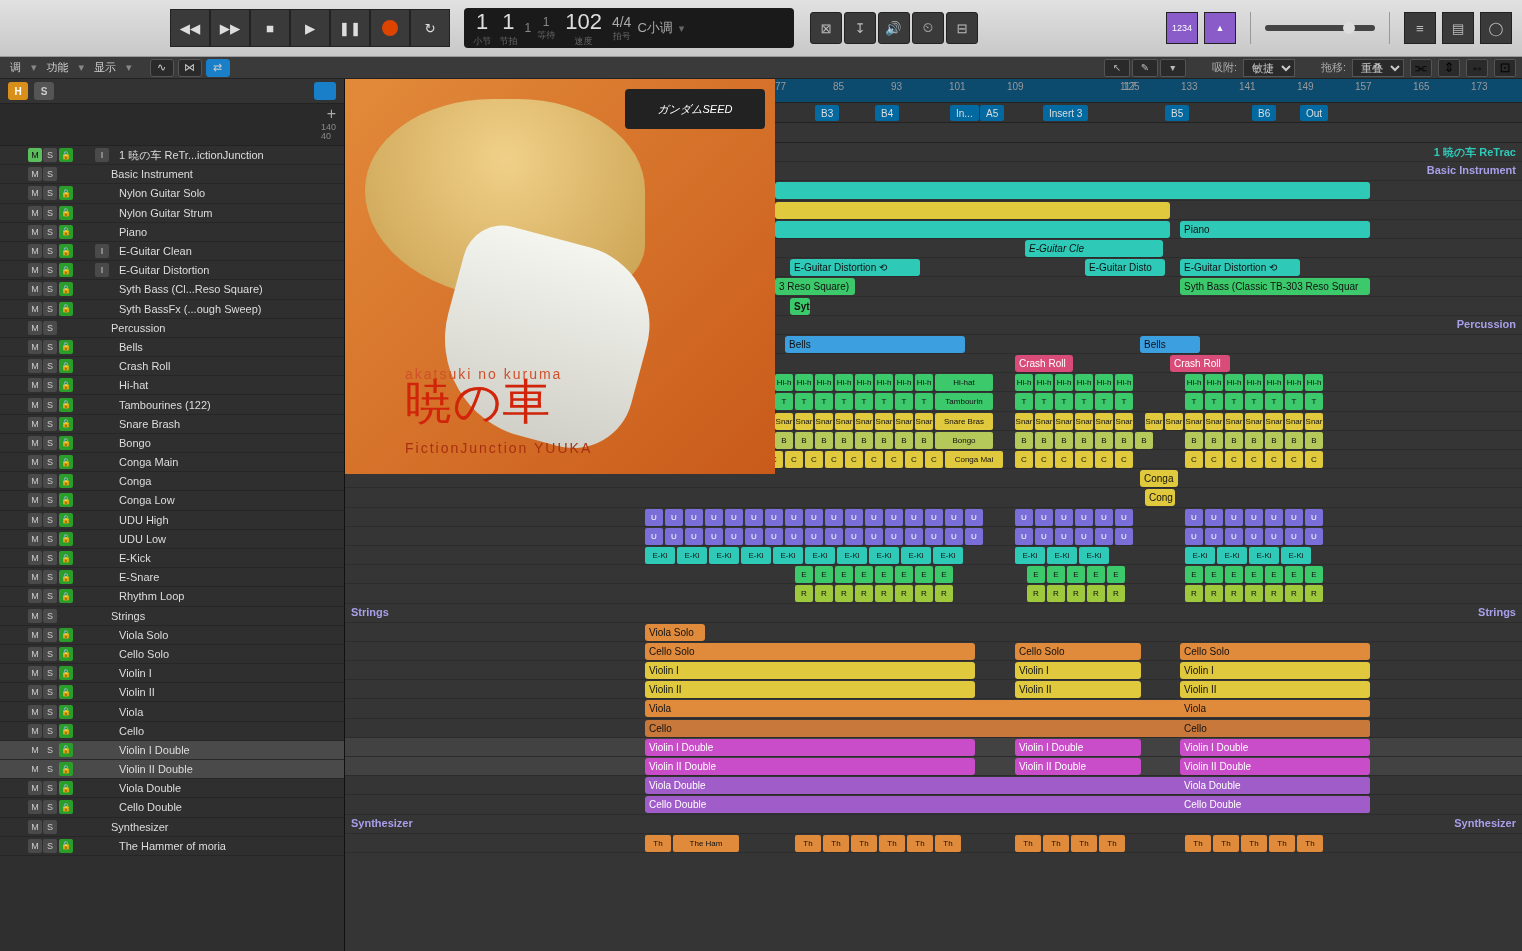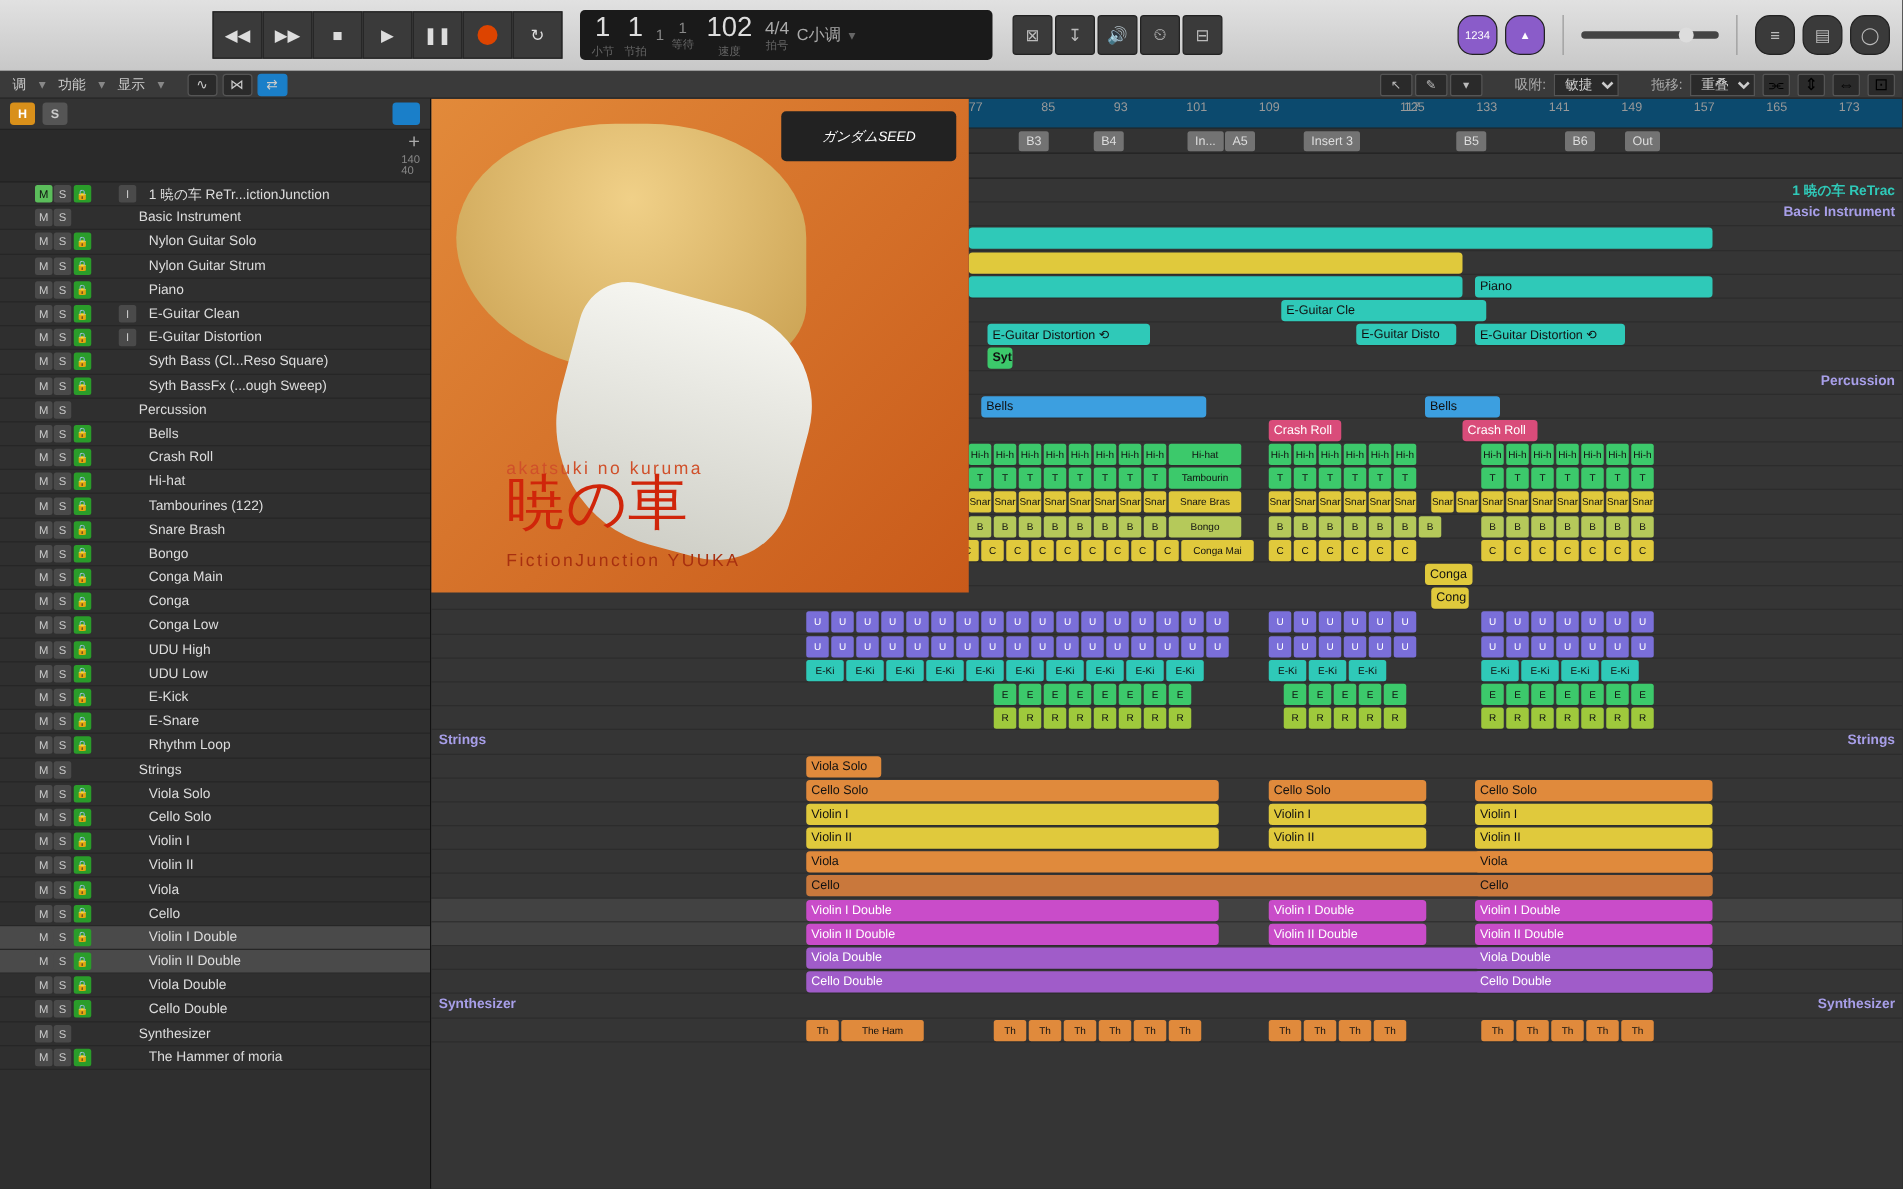--- a/index.html
+++ b/index.html
@@ -11,21 +11,21 @@
 .transport button { width: 40px; height: 38px; background: #3a3a3a; border: 1px solid #222; color: #ddd; display: flex; align-items: center; justify-content: center; cursor: pointer; }
 .transport button.rec { background: #3a3a3a; }
 .transport button.rec span { width: 16px; height: 16px; border-radius: 50%; background: #d40; }
 .lcd { width: 330px; height: 40px; background: #1a1a1a; border-radius: 4px; display: flex; align-items: center; padding: 0 8px; gap: 6px; color: #aaa; margin-left: 8px; }
 .lcd .big { font-size: 22px; font-weight: 300; color: #ddd; padding: 0 4px; }
 .lcd .small { font-size: 9px; color: #666; text-align: center; }
 .lcd .cell { display: flex; flex-direction: column; align-items: center; }
 .mode-btns { display: flex; gap: 2px; margin-left: 10px; }
 .mode-btns button { width: 32px; height: 32px; background: #3a3a3a; border: 1px solid #222; border-radius: 3px; color: #bbb; }
 .right-tools { margin-left: auto; display: flex; align-items: center; gap: 6px; }
-.right-tools button { width: 32px; height: 32px; background: #3a3a3a; border: 1px solid #222; border-radius: 12px; color: #bbb; }
+.right-tools button { width: 32px; height: 32px; background: #3a3a3a; border: 1px solid #222; border-radius: 0; color: #bbb; }
 .right-tools .purple { background: #8a5cc9; color: #fff; font-size: 9px; }
 .slider { width: 110px; height: 6px; background: #444; border-radius: 3px; position: relative; }
 .slider .thumb { position: absolute; right: 20px; top: -3px; width: 12px; height: 12px; border-radius: 50%; background: #ddd; }
 .vdiv { width: 1px; height: 32px; background: #999; margin: 0 8px; }
 
 
 .secbar { height: 22px; background: #3a3a3a; display: flex; align-items: center; font-size: 11px; border-bottom: 1px solid #222; }
 .secbar .left { width: 345px; display: flex; align-items: center; gap: 4px; padding-left: 4px; }
 .secbar .left .menu { padding: 2px 6px; color: #ccc; cursor: pointer; }
 .secbar .left .iconbtn { width: 24px; height: 18px; background: #2a2a2a; border: 1px solid #555; border-radius: 3px; display: flex; align-items: center; justify-content: center; }
@@ -71,21 +71,21 @@
 .cover .title { position: absolute; left: 60px; bottom: 40px; font-size: 48px; font-weight: 300; color: #d0250a; }
 .cover .sub1 { position: absolute; left: 60px; bottom: 92px; font-size: 14px; color: #d0502a; letter-spacing: 2px; }
 .cover .sub2 { position: absolute; left: 60px; bottom: 18px; font-size: 14px; color: #a83010; letter-spacing: 2px; }
 .cover .char { position: absolute; left: 20px; top: 20px; width: 320px; height: 340px; }
 .cover .char .hair { position: absolute; left: 0; top: 0; width: 280px; height: 200px; background: radial-gradient(ellipse at 50% 30%, #f0d088, #c9a050); border-radius: 50% 50% 30% 60%; }
 .cover .char .body { position: absolute; left: 80px; top: 140px; width: 200px; height: 200px; background: linear-gradient(#f5f5f0,#d0d0c8); border-radius: 20% 40% 30% 50%; transform: rotate(15deg); }
 
 .ruler { height: 24px; background: #0c4a6e; border-bottom: 1px solid #222; position: relative; margin-left: 430px; }
 .ruler .tick { position: absolute; top: 2px; font-size: 10px; color: #999; }
 .markers { height: 20px; background: #333; border-bottom: 1px solid #222; position: relative; margin-left: 430px; }
-.markers .mk { position: absolute; top: 2px; height: 16px; padding: 0 6px; background: #737373; color: #ddd; font-size: 10px; display: flex; align-items: center; border-radius: 2px; }
+.markers .mk { position: absolute; top: 2px; height: 16px; padding: 0 6px; background: #0369a1; color: #ddd; font-size: 10px; display: flex; align-items: center; border-radius: 2px; }
 .spacer-row { height: 20px; margin-left: 430px; border-bottom: 1px solid #222; }
 
 .lanes { position: relative; }
 .lane { height: 19.2px; position: relative; border-bottom: 1px solid #2c2c2c; }
 .lane.hilite { background: #424242; }
 .region { position: absolute; top: 1px; height: 17px; border-radius: 3px; font-size: 10px; color: #111; padding: 0 4px; display: flex; align-items: center; overflow: hidden; white-space: nowrap; }
 .tinyreg { position: absolute; top: 1px; height: 17px; width: 18px; border-radius: 2px; font-size: 8px; display: flex; align-items: center; justify-content: center; color: #111; }
 
 
 .c-teal { background: #2fc9b8; } .c-teal-d { color: #2fc9b8; }
@@ -633,26 +633,30 @@
           <div class="region c-teal" style="left: 430px; width: 595px;"></div>
         </div>
         <div class="lane">
           <div class="region c-yellow" style="left: 430px; width: 395px;"></div>
         </div>
         <div class="lane">
           <div class="region c-teal" style="left: 430px; width: 395px;"></div>
           <div class="region c-teal" style="left: 835px; width: 190px;">Piano</div>
         </div>
         <div class="lane">
-          <div class="region c-teal" style="left: 680px; width: 164px;">E-Guitar Cle</div>
+          <div class="region c-teal" style="left: 680px; width: 138px; font-style: italic;">E-Guitar Cle</div>
         </div>
         <div class="lane">
           <div class="region c-teal" style="left: 445px; width: 130px;">E-Guitar Distortion  ⟲</div>
           <div class="region c-teal" style="left: 740px; width: 80px;">E-Guitar Disto</div>
           <div class="region c-teal" style="left: 835px; width: 120px;">E-Guitar Distortion  ⟲</div>
+        </div>
+        <div class="lane">
+          <div class="region c-green" style="left: 430px; width: 80px;">3 Reso Square)</div>
+          <div class="region c-green" style="left: 835px; width: 190px;">Syth Bass (Classic TB-303 Reso Squar</div>
         </div>
         <div class="lane">
           <div class="region c-green" style="left: 445px; width: 20px; font-weight: bold;">Syt</div>
         </div>
         <div class="lane">
           <span class="lane-label c-purple-d">Percussion</span>
         </div>
         <div class="lane">
           <div class="region c-blue" style="left: 440px; width: 180px;">Bells</div>
           <div class="region c-blue" style="left: 795px; width: 60px;">Bells</div>

